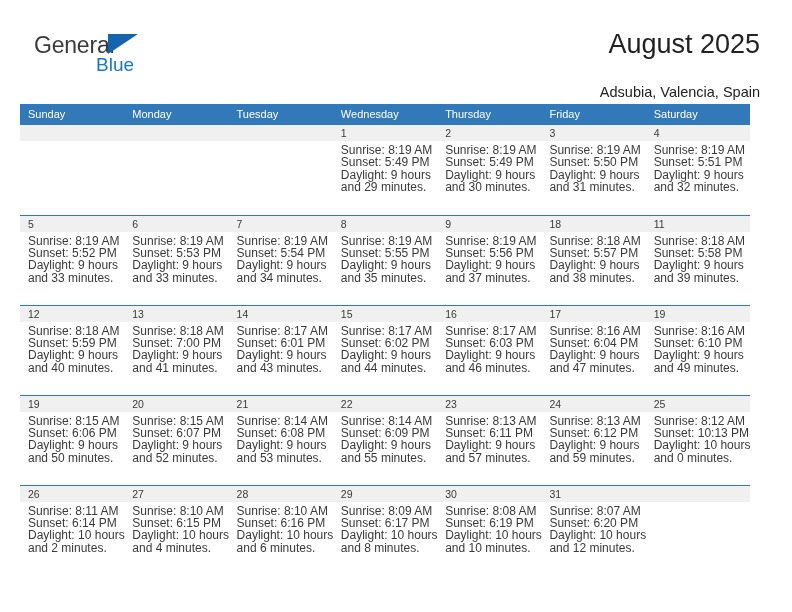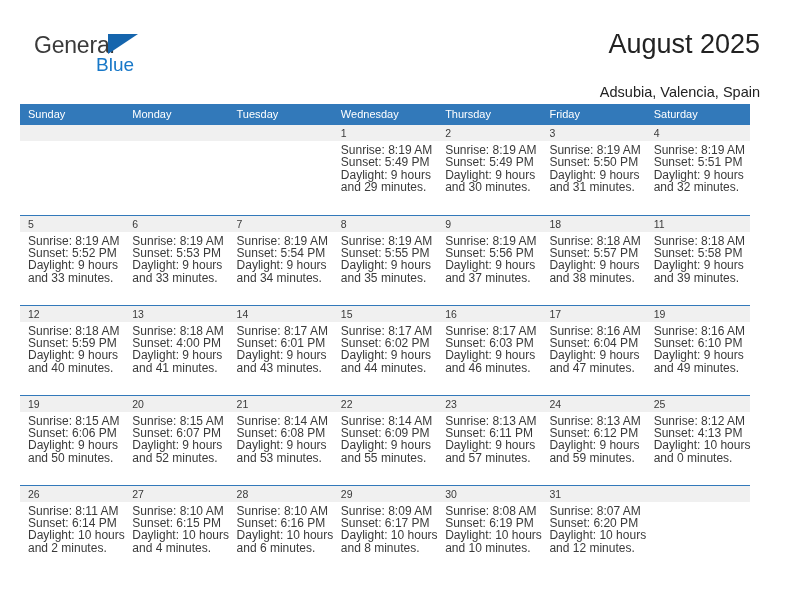--- a/index.html
+++ b/index.html
@@ -284,21 +284,21 @@
               <div>Sunrise: 8:18 AM</div>
               <div>Sunset: 5:59 PM</div>
               <div>Daylight: 9 hours</div>
               <div>and 40 minutes.</div>
             </div>
           </td>
           <td class="">
             <div class="daynum-band">13</div>
             <div class="cell-body">
               <div>Sunrise: 8:18 AM</div>
-              <div>Sunset: 4:00 PM</div>
+              <div>Sunset: 7:00 PM</div>
               <div>Daylight: 9 hours</div>
               <div>and 41 minutes.</div>
             </div>
           </td>
           <td class="">
             <div class="daynum-band">14</div>
             <div class="cell-body">
               <div>Sunrise: 8:17 AM</div>
               <div>Sunset: 6:01 PM</div>
               <div>Daylight: 9 hours</div>
@@ -394,21 +394,21 @@
               <div>Sunrise: 8:13 AM</div>
               <div>Sunset: 6:12 PM</div>
               <div>Daylight: 9 hours</div>
               <div>and 59 minutes.</div>
             </div>
           </td>
           <td class="">
             <div class="daynum-band">25</div>
             <div class="cell-body">
               <div>Sunrise: 8:12 AM</div>
-              <div>Sunset: 4:13 PM</div>
+              <div>Sunset: 10:13 PM</div>
               <div>Daylight: 10 hours</div>
               <div>and 0 minutes.</div>
             </div>
           </td>
         </tr>
         <tr class="week-row">
           <td class="">
             <div class="daynum-band">26</div>
             <div class="cell-body">
               <div>Sunrise: 8:11 AM</div>

